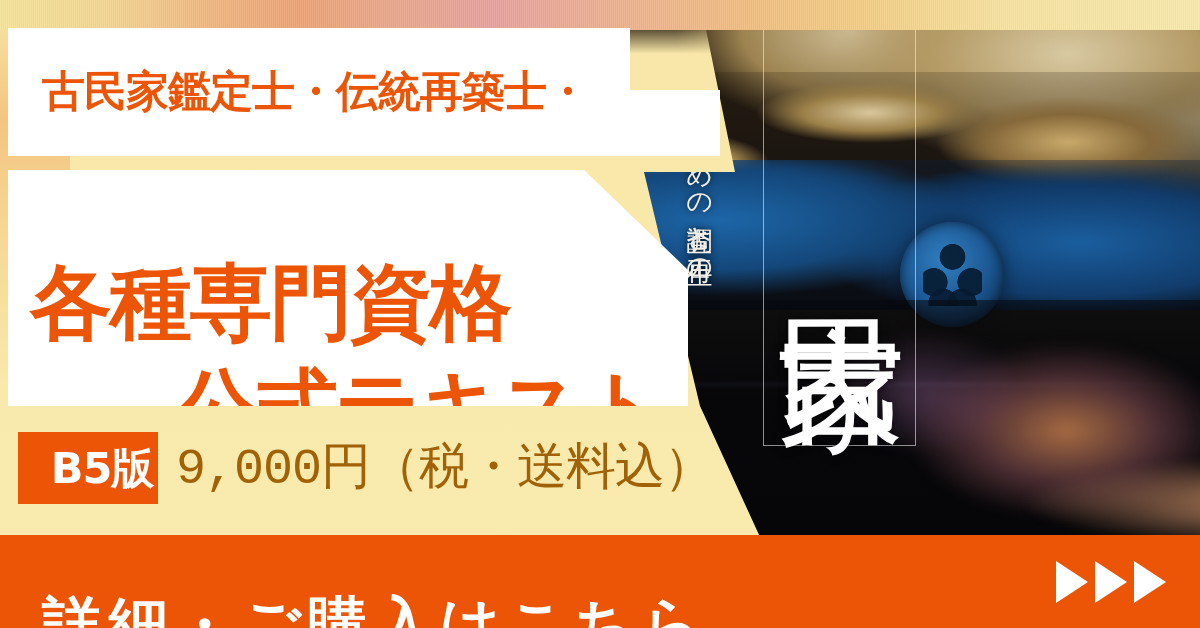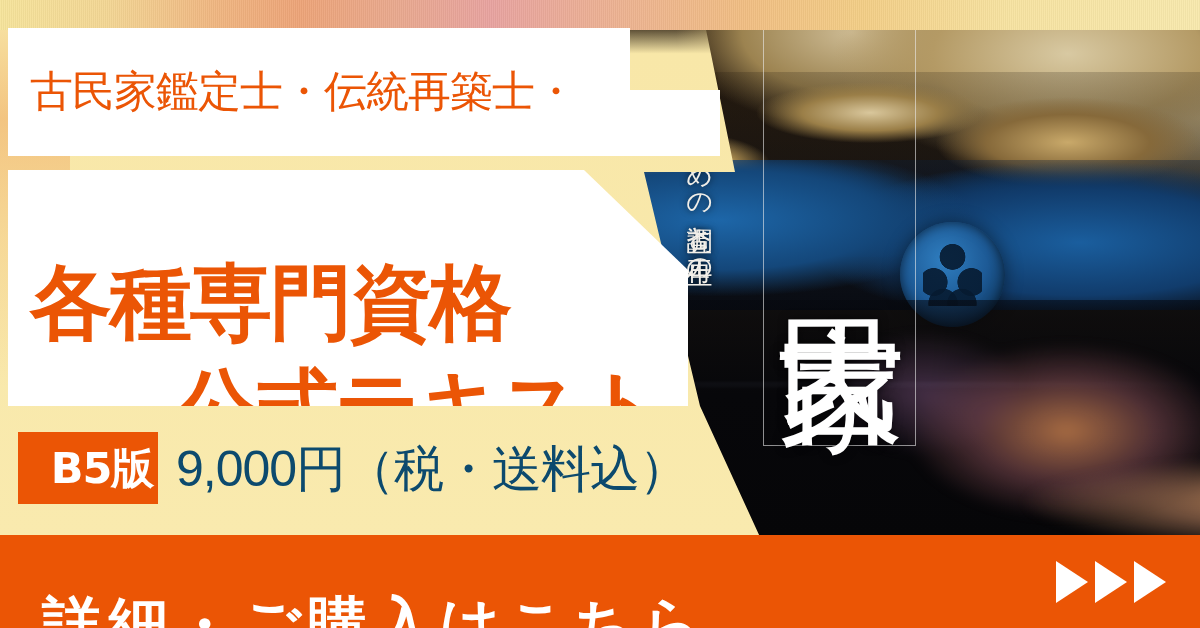--- a/index.html
+++ b/index.html
@@ -169,24 +169,24 @@
   
   .panel1 {
     position: absolute;
     left: 8px; top: 28px;
     width: 712px; height: 128px;
     background: #ffffff;
     clip-path: polygon(0 0, 622px 0, 622px 62px, 712px 62px, 712px 128px, 0 128px);
   }
   .p1-line {
     position: absolute;
-    left: 22px;
+    left: 34px;
     color: #EB5505;
     font-family: "DejaVu Sans", sans-serif;
-    font-weight: 400;
+    font-weight: 700;
     font-size: 43px;
     line-height: 1;
     white-space: nowrap;
     letter-spacing: -1px;
   }
   .p1-line1 { top: 42px; }
   .p1-line2 { top: 96px; }
 
   
   .panel2 {
@@ -223,22 +223,22 @@
     font-family: "DejaVu Sans", sans-serif;
     font-weight: 700;
     font-size: 43px;
     line-height: 1;
     letter-spacing: -1px;
     white-space: nowrap;
   }
   .price {
     position: absolute;
     left: 176px; top: 437px;
-    color: #0c4a6e;
-    font-family: Liberation Sans, sans-serif;
+    color: #a16207;
+    font-family: Liberation Mono, monospace;
     font-size: 50px;
     line-height: 1.3;
     white-space: nowrap;
     letter-spacing: -1px;
   }
 
   
   .cta {
     position: absolute;
     left: 0; bottom: 0; width: 1200px; height: 93px;

